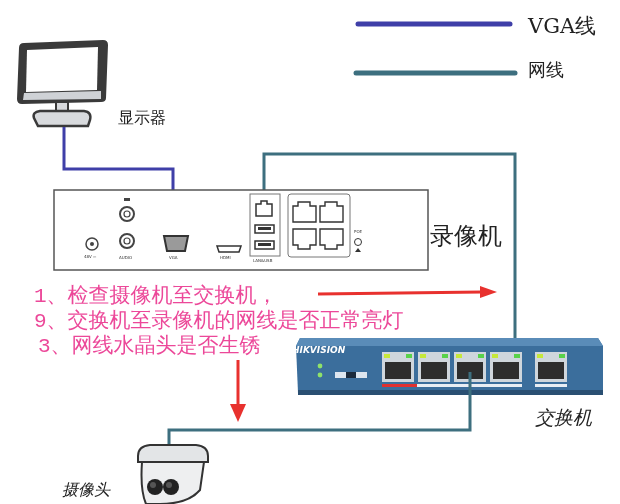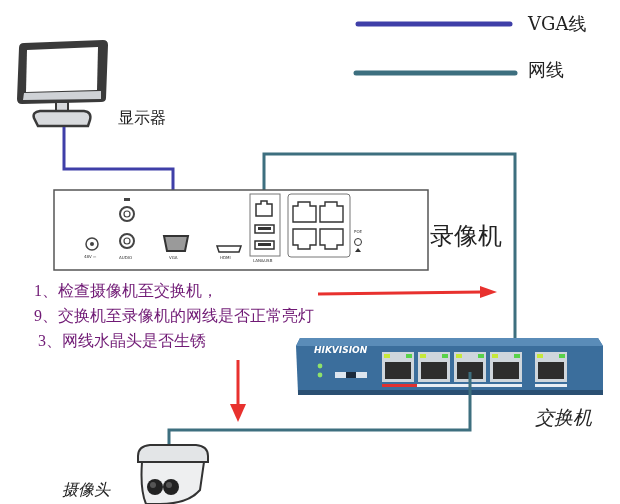--- a/index.html
+++ b/index.html
@@ -1,20 +1,20 @@
 <!DOCTYPE html>
 <html><head>
 <meta charset="utf-8">
 <style>
   html, body { margin:0; padding:0; background:#ffffff; }
   body { width:620px; height:504px; position:relative; overflow:hidden;
          font-family:"DejaVu Serif", serif; }
   svg { position:absolute; left:0; top:0; }
   .lbl { position:absolute; font-family:"DejaVu Serif", serif; color:#222; font-size:16px; white-space:nowrap; }
-  .red { position:absolute; font-family:Liberation Serif, serif; color:#701a75; font-size:16px; white-space:nowrap; }
+  .red { position:absolute; font-family:Liberation Mono, monospace; color:#ec4899; font-size:21px; white-space:nowrap; }
   .tiny { font-family:"DejaVu Sans", sans-serif; font-size:4px; fill:#333; }
 </style>
 </head>
 <body>
 
 <svg width="620" height="504" viewBox="0 0 620 504">
 
   <line x1="358" y1="24" x2="510" y2="24" stroke="#3f3fa8" stroke-width="5" stroke-linecap="round"></line>
   <line x1="356" y1="73" x2="515" y2="73" stroke="#3d6f7f" stroke-width="5" stroke-linecap="round"></line>
 
@@ -121,25 +121,25 @@
   <g>
     <line x1="318" y1="294" x2="482" y2="292" stroke="#e8312e" stroke-width="3"></line>
     <path d="M480,286 L497,292 L480,298 Z" fill="#e8312e"></path>
   </g>
   <g>
     <line x1="238" y1="360" x2="238" y2="406" stroke="#e8312e" stroke-width="3"></line>
     <path d="M230,404 L238,422 L246,404 Z" fill="#e8312e"></path>
   </g>
 </svg>
 
-<div class="lbl" style="left:528px;top:12px;font-size:18px;">VGA线</div>
+<div class="lbl" style="left:528px;top:12px;font-size:21px;">VGA线</div>
 <div class="lbl" style="left:528px;top:58px;font-size:18px;">网线</div>
 
 <div class="lbl" style="left:118px;top:108px;">显示器</div>
 <div class="lbl" style="left:430px;top:220px;font-size:24px;">录像机</div>
 <div class="lbl" style="left:535px;top:405px;font-size:19px;font-style:italic;">交换机</div>
 <div class="lbl" style="left:62px;top:480px;font-style:italic;">摄像头</div>
 
-<div style="position:absolute;left:314px;top:345px;font:italic bold 9px 'DejaVu Sans',sans-serif;color:#fff;">HIKVISION</div>
+<div style="position:absolute;left:292px;top:345px;font:italic bold 9px 'DejaVu Sans',sans-serif;color:#fff;">HIKVISION</div>
 
 <div class="red" style="left:34px;top:281px;">1、检查摄像机至交换机，</div>
 <div class="red" style="left:34px;top:306px;">9、交换机至录像机的网线是否正常亮灯</div>
 <div class="red" style="left:38px;top:331px;">3、网线水晶头是否生锈</div>
 
 </body></html>

